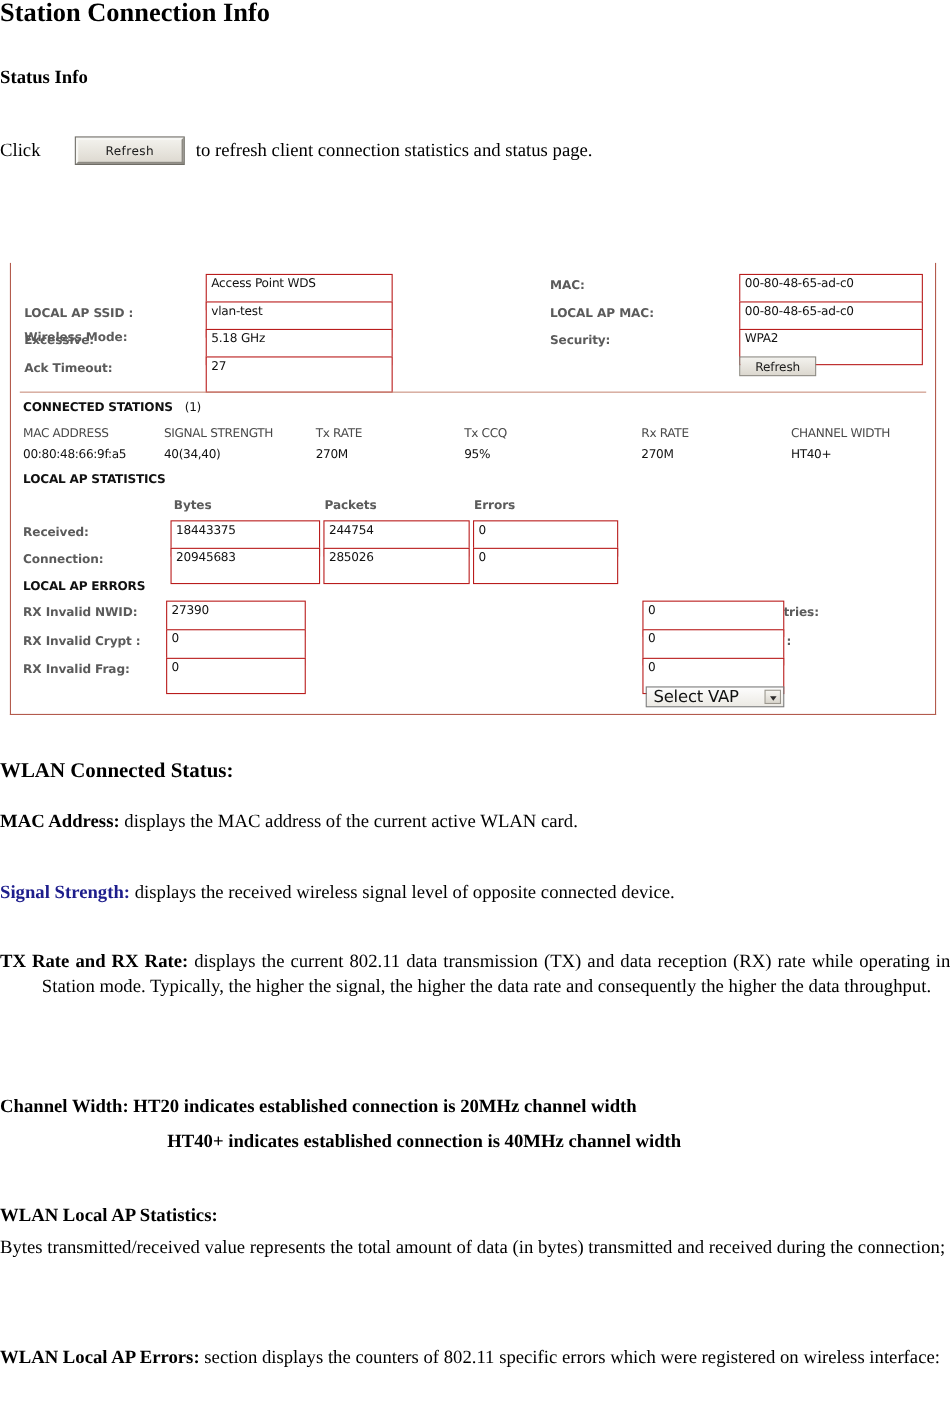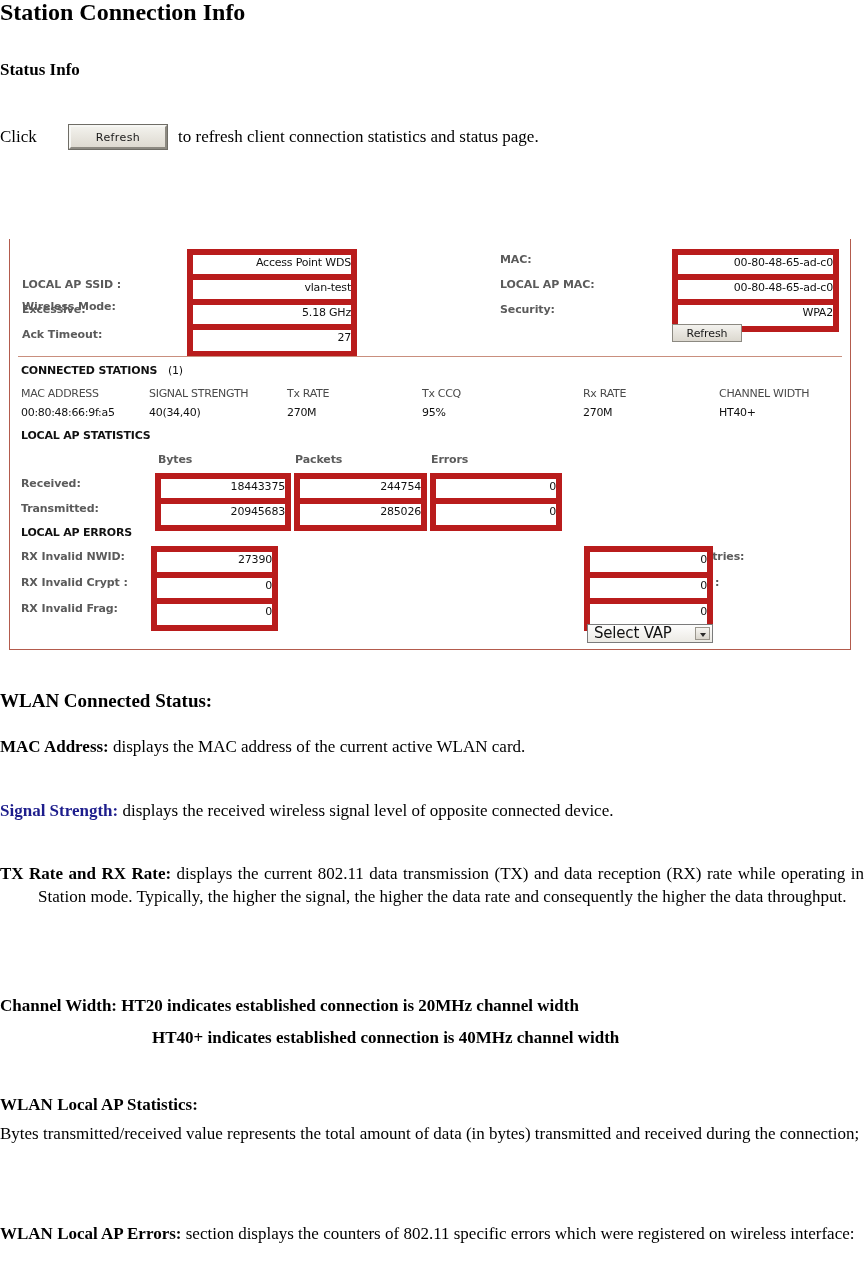--- a/index.html
+++ b/index.html
@@ -146,30 +146,29 @@
     font-family: "DejaVu Sans", sans-serif;
     font-size: 11px;
     color: #111111;
     white-space: nowrap;
     letter-spacing: -.3px;
   }
   .fld {
     position: absolute;
     height: 33px;
     background: #ffffff;
-    border: 6px solid #b91c1c;
+    border: 1px solid #b91c1c;
     font-family: "DejaVu Sans", sans-serif;
     font-size: 11px;
     color: #111;
     line-height: 15px;
     padding-left: 4px;
     white-space: nowrap;
     overflow: hidden;
     letter-spacing: -.2px;
-    text-align: right;
   }
   .sel {
     position: absolute;
     height: 19px;
     background: linear-gradient(#fdfdfd,#eceae4);
     border: 1px solid #7b7b7b;
     font-family: "DejaVu Sans", sans-serif;
     font-size: 15px;
     color: #111;
     line-height: 17px;
@@ -274,21 +273,21 @@
 
     <div class="lbl" style="left:148px;top:214px;" data-name="col-bytes">Bytes</div>
     <div class="lbl" style="left:285px;top:214px;" data-name="col-packets">Packets</div>
     <div class="lbl" style="left:421px;top:214px;" data-name="col-errors">Errors</div>
 
     <div class="lbl" style="left:11px;top:238px;" data-name="label-received">Received:</div>
     <div class="fld" style="left:145px;top:234px;width:136px;" data-name="field-received-bytes">18443375</div>
     <div class="fld" style="left:284px;top:234px;width:133px;" data-name="field-received-packets">244754</div>
     <div class="fld" style="left:420px;top:234px;width:132px;" data-name="field-received-errors">0</div>
 
-    <div class="lbl" style="left:11px;top:263px;" data-name="label-transmitted">Transmitted:</div>
+    <div class="lbl" style="left:11px;top:263px;" data-name="label-transmitted">Connection:</div>
     <div class="fld" style="left:145px;top:259px;width:136px;" data-name="field-transmitted-bytes">20945683</div>
     <div class="fld" style="left:284px;top:259px;width:133px;" data-name="field-transmitted-packets">285026</div>
     <div class="fld" style="left:420px;top:259px;width:132px;" data-name="field-transmitted-errors">0</div>
 
     <div class="lbl-dark" style="left:11px;top:287px;" data-name="heading-local-ap-errors">LOCAL AP ERRORS</div>
 
     <div class="lbl" style="left:11px;top:311px;" data-name="label-rx-invalid-nwid">RX Invalid NWID:</div>
     <div class="lbl" style="left:11px;top:337px;" data-name="label-rx-invalid-crypt">RX Invalid Crypt :</div>
     <div class="lbl" style="left:11px;top:363px;" data-name="label-rx-invalid-frag">RX Invalid Frag:</div>
 

